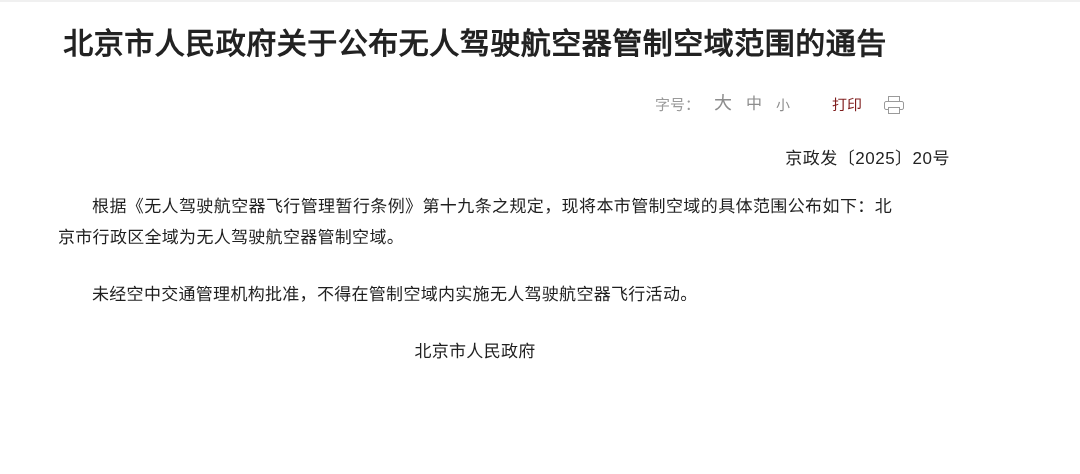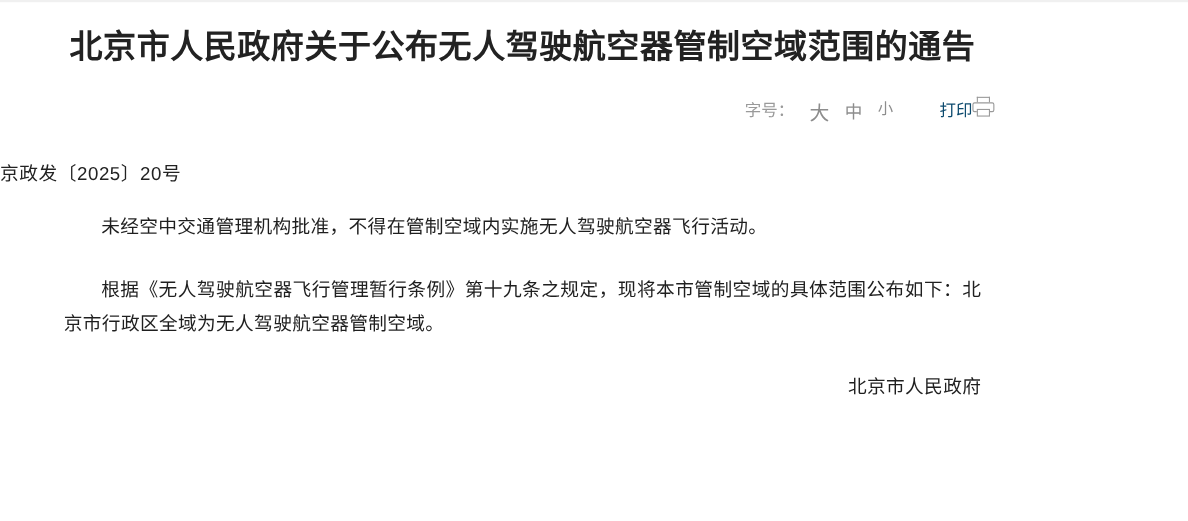--- a/index.html
+++ b/index.html
@@ -34,43 +34,43 @@
     padding: 22px 60px 0 60px;
     text-align: center;
     font-size: 30px;
     font-weight: bold;
     line-height: 1.45;
     letter-spacing: 0.5px;
     color: #222222;
   }
   .toolbar {
     display: flex;
-    align-items: flex-start;
+    align-items: flex-end;
     justify-content: flex-end;
     padding: 22px 46px 0 0;
     gap: 0;
     color: #8d8d8d;
     font-size: 15px;
   }
   .toolbar .fontsize-label {
     margin-right: 14px;
     color: #9a9a9a;
   }
   .toolbar .size-opt {
     margin-right: 14px;
     color: #8d8d8d;
     cursor: pointer;
   }
   .toolbar .size-opt.big { font-size: 18px; }
   .toolbar .size-opt.mid { font-size: 16px; }
   .toolbar .size-opt.small { font-size: 14px; }
   .toolbar .spacer { width: 28px; }
   .toolbar .print-label {
-    margin-right: 0;
-    color: #0c4a6e;
+    margin-right: 22px;
+    color: #7f1d1d;
   }
   .printer-icon {
     display: inline-block;
     width: 20px;
     height: 18px;
     position: relative;
     vertical-align: middle;
   }
   .printer-icon .body {
     position: absolute;
@@ -96,21 +96,21 @@
     position: absolute;
     left: 4px;
     top: 11px;
     width: 12px;
     height: 7px;
     border: 1px solid #9a9a9a;
     background: #ffffff;
     box-sizing: border-box;
   }
   .doc-number {
-    text-align: left;
+    text-align: right;
     font-size: 17px;
     color: #222222;
     padding: 30px 0 0 0;
     letter-spacing: 0.5px;
   }
   .body-text {
     padding: 0 58px;
     margin-top: 22px;
   }
   .body-text p {
@@ -125,20 +125,21 @@
   .signature {
     padding: 0 58px;
     margin-top: 8px;
     text-align: right;
     font-size: 17px;
     color: #1f1f1f;
     letter-spacing: 0.3px;
   }
   .signature .org {
     margin-bottom: 14px;
+    text-align: center;
   }
   .signature .date {
     margin-bottom: 0;
   }
 </style>
 </head>
 <body>
 
 <div class="page">
 
@@ -156,21 +157,21 @@
     <span class="printer-icon">
       <span class="top"></span>
       <span class="body"></span>
       <span class="out"></span>
     </span>
   </div>
 
   <div class="doc-number">京政发〔2025〕20号</div>
 
   <div class="body-text">
+    <p>根据《无人驾驶航空器飞行管理暂行条例》第十九条之规定，现将本市管制空域的具体范围公布如下：北京市行政区全域为无人驾驶航空器管制空域。</p>
     <p>未经空中交通管理机构批准，不得在管制空域内实施无人驾驶航空器飞行活动。</p>
-    <p>根据《无人驾驶航空器飞行管理暂行条例》第十九条之规定，现将本市管制空域的具体范围公布如下：北京市行政区全域为无人驾驶航空器管制空域。</p>
   </div>
 
   <div class="signature">
     <div class="org">北京市人民政府</div>
   </div>
 
 </div>
 
 </body></html>

